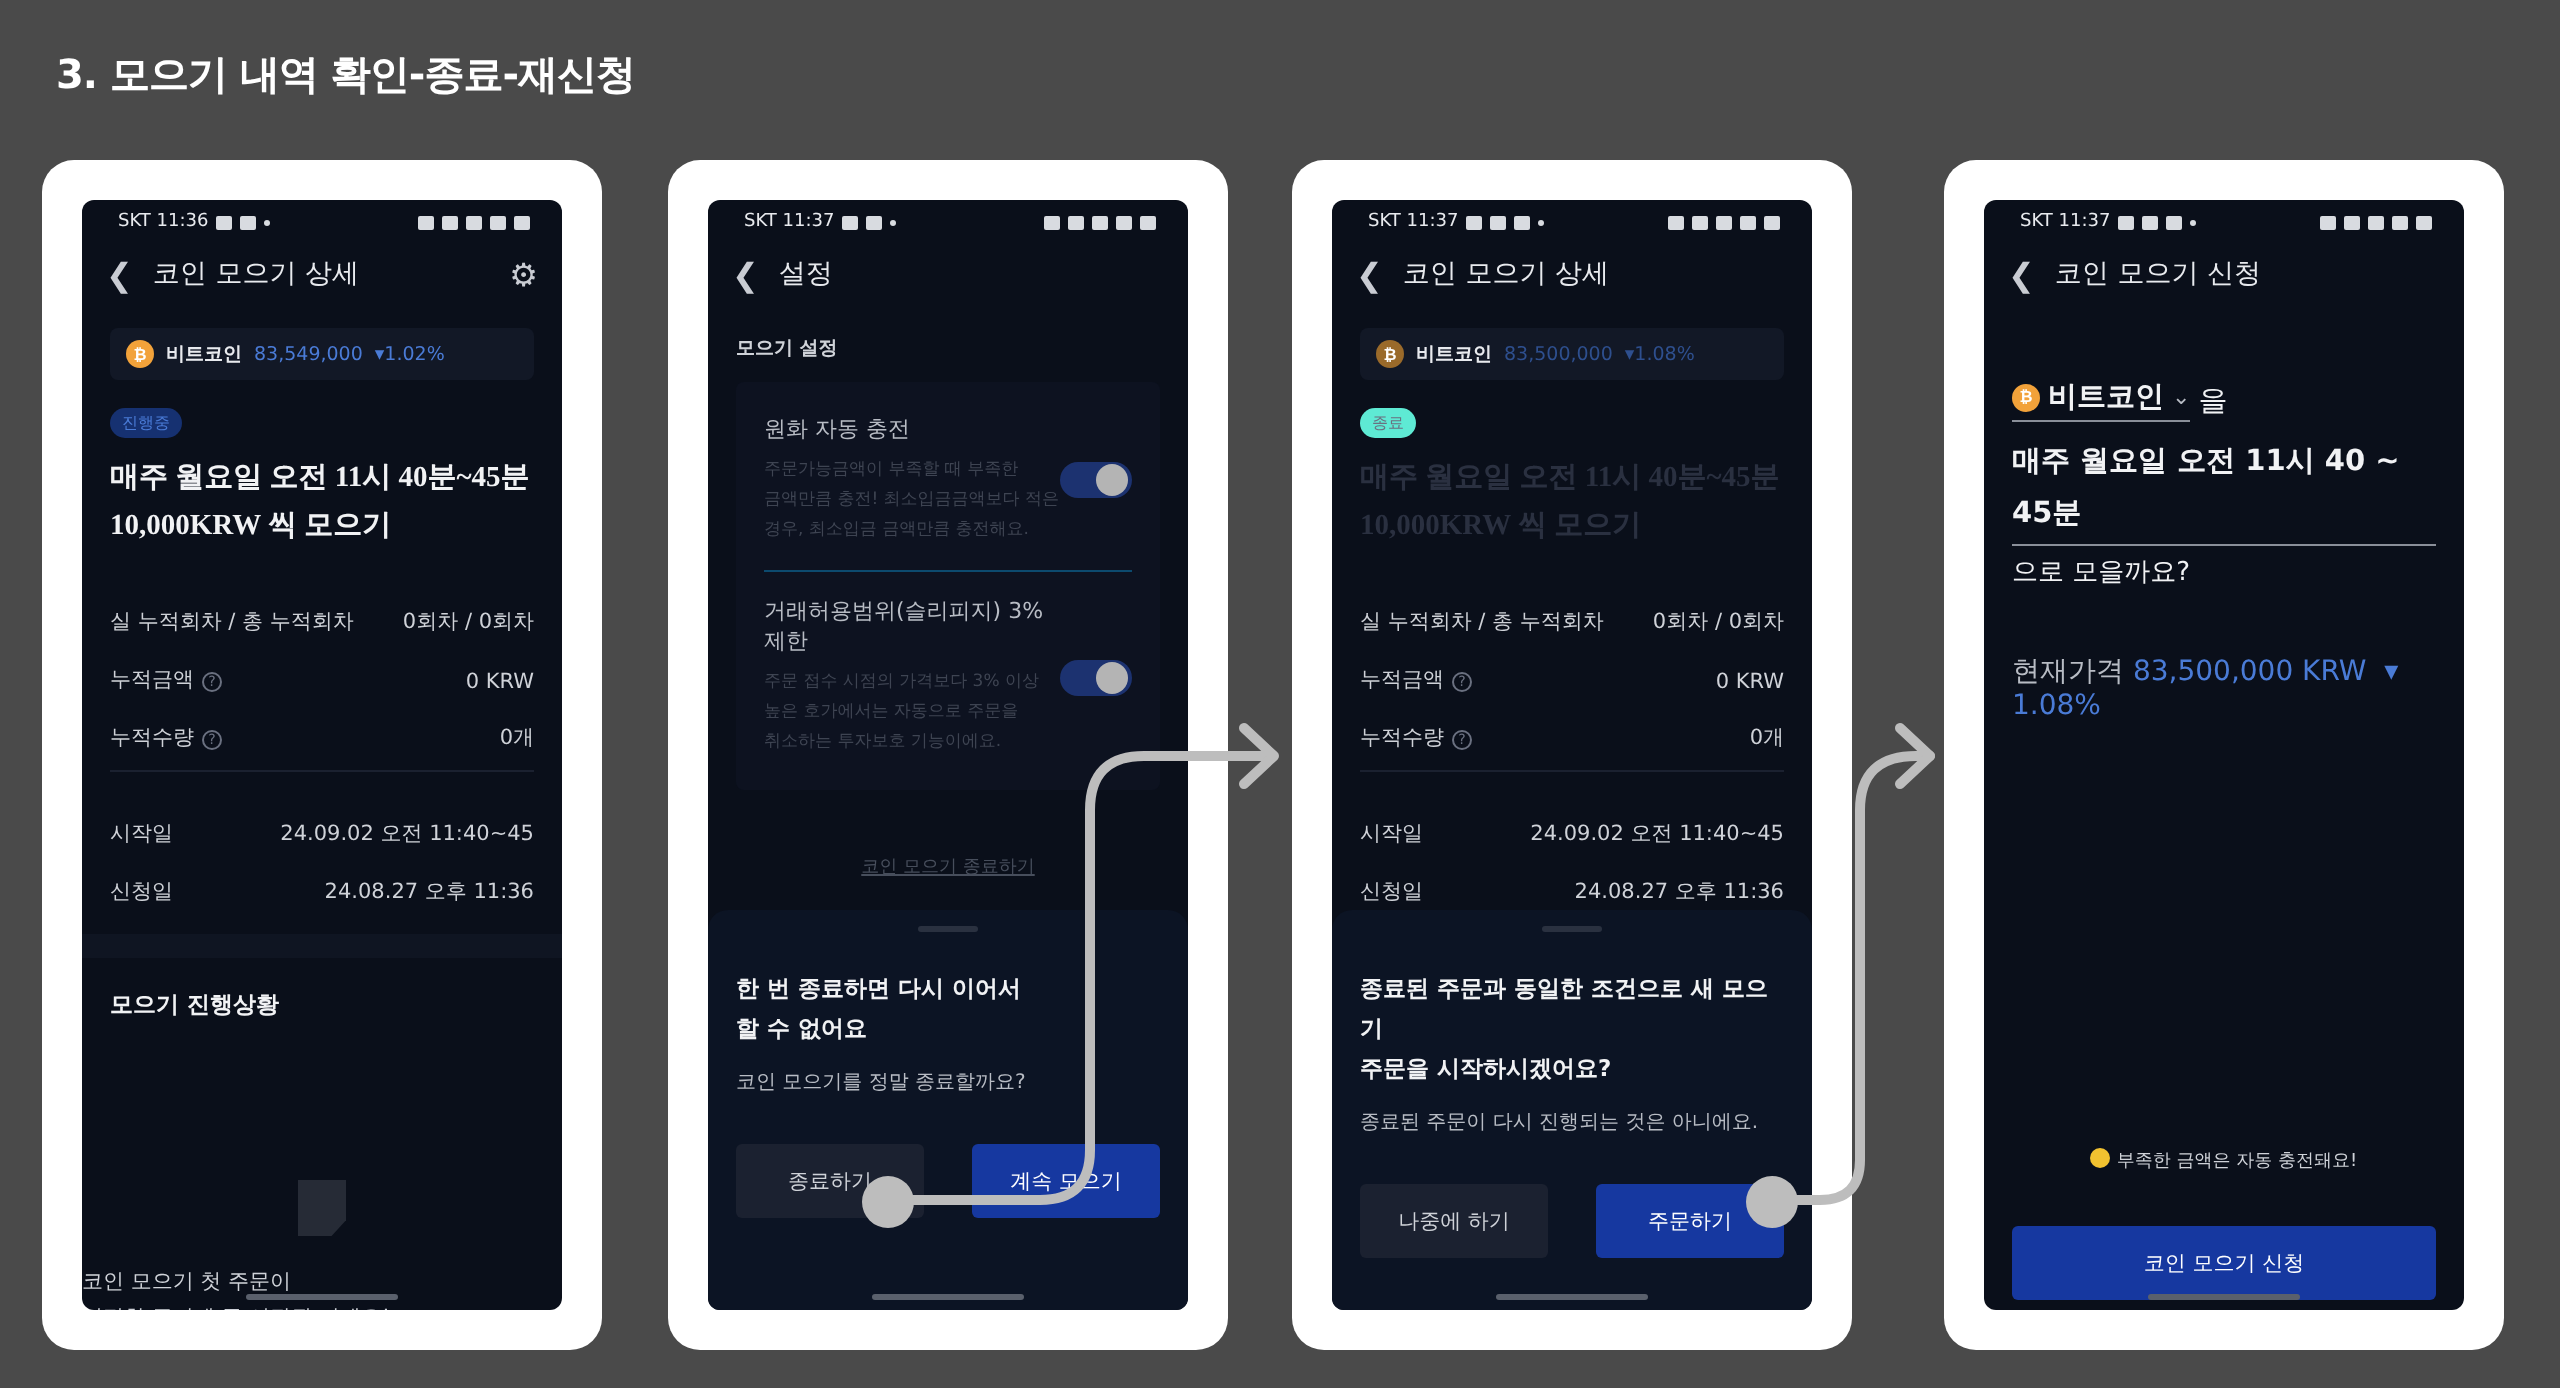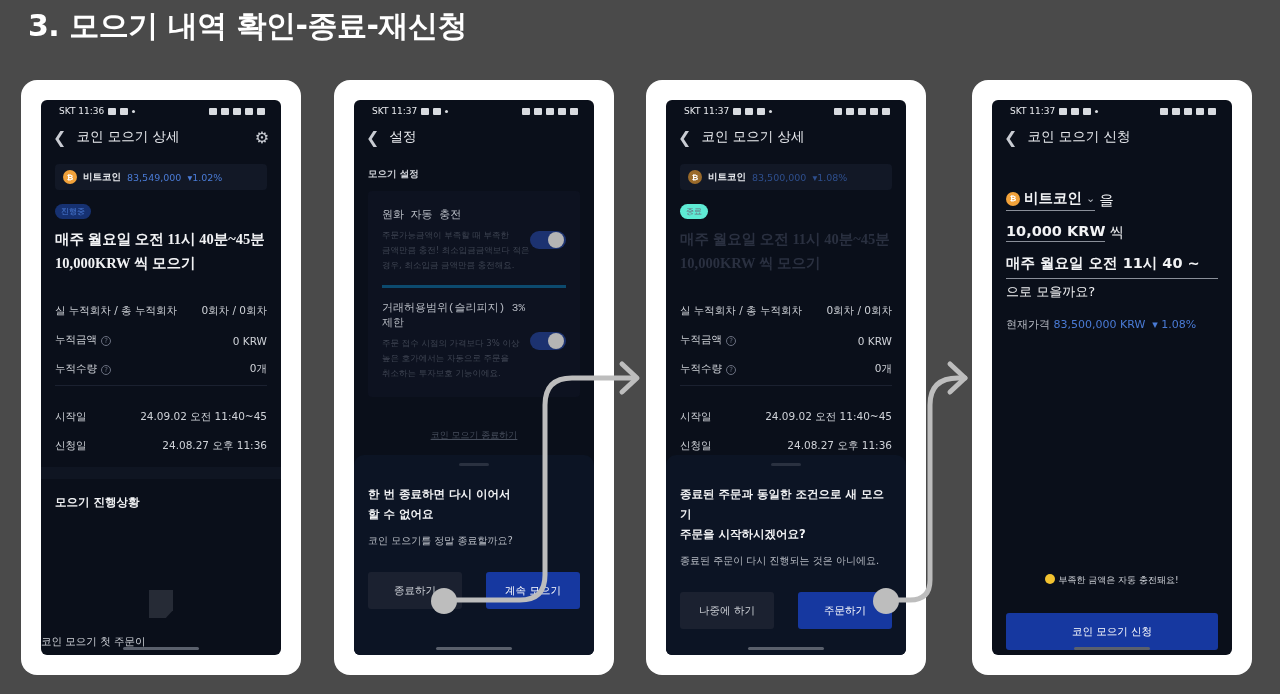--- a/index.html
+++ b/index.html
@@ -1,18 +1,18 @@
 <!DOCTYPE html>
 <html><head>
 <meta charset="utf-8">
 <style>
   * { box-sizing: border-box; margin: 0; padding: 0; }
   html, body { width: 1280px; height: 694px; overflow: hidden; }
   body { background: #4a4a4a; font-family: "DejaVu Sans", "Liberation Sans", sans-serif; position: relative; color: #e8eaee; }
-  .page-title { position: absolute; left: 28px; top: 6px; font-size: 30px; font-weight: bold; color: #ffffff; letter-spacing: -0.5px; }
+  .page-title { position: absolute; left: 28px; top: 24px; font-size: 20px; font-weight: bold; color: #ffffff; letter-spacing: -0.5px; }
   .phone { position: absolute; top: 80px; width: 280px; height: 595px; background: #ffffff; border-radius: 16px; padding: 20px; }
   .screen { position: relative; width: 100%; height: 100%; background: #0a0f1a; border-radius: 6px; overflow: hidden; }
   .statusbar { height: 22px; display: flex; align-items: center; justify-content: space-between; padding: 0 16px 0 18px; font-size: 9px; color: #e8eaee; }
   .statusbar .left, .statusbar .right { display: flex; align-items: center; gap: 4px; }
   .sb-ico { display: inline-block; width: 8px; height: 7px; background: #d8dbe0; border-radius: 1px; }
   .sb-dot { width: 3px; height: 3px; background: #d8dbe0; border-radius: 50%; }
   .appbar { height: 30px; display: flex; align-items: center; padding: 0 12px; font-size: 13.5px; color: #e8eaee; }
   .appbar .back { font-size: 16px; margin-right: 10px; color: #c9ccd3; cursor: pointer; }
   .appbar .title { flex: 1; }
   .appbar .gear { font-size: 16px; color: #c9ccd3; cursor: pointer; }
@@ -33,23 +33,23 @@
   .section-sep { height: 12px; background: #0f1522; margin-top: 14px; }
   .progress-title { margin: 16px 14px 0; font-size: 11.5px; font-weight: bold; color: #f1f2f4; }
   .empty { position: absolute; left: 0; right: 0; top: 490px; text-align: left; font-size: 10.5px; line-height: 18px; color: #cfd2d8; }
   .doc-ico { width: 24px; height: 28px; background: #262b36; margin: 0 auto 14px; clip-path: polygon(0 0,100% 0,100% 72%,70% 100%,0 100%); }
   .home-ind { position: absolute; bottom: 5px; left: 50%; transform: translateX(-50%); width: 76px; height: 3px; border-radius: 2px; background: #5a606c; }
 
   
   .set-label { margin: 16px 14px 0; font-size: 9.5px; font-weight: bold; color: #cfd2d8; }
   .set-card { margin: 10px 14px 0; background: #0d1220; border-radius: 4px; padding: 10px 14px; }
   .set-item { display: flex; align-items: center; padding: 6px 0; }
-  .set-item + .set-item { border-top: 3px solid #0c4a6e; margin-top: 6px; padding-top: 12px; }
+  .set-item + .set-item { border-top: 1px solid #0c4a6e; margin-top: 6px; padding-top: 12px; }
   .set-text { flex: 1; }
-  .set-title { font-size: 11px; color: #b8bcc4; margin-bottom: 6px; font-family: Liberation Mono, monospace; }
+  .set-title { font-size: 11px; color: #b8bcc4; margin-bottom: 6px; }
   .set-desc { font-size: 8.5px; color: #3e4452; line-height: 15px; }
   .toggle { width: 36px; height: 18px; border-radius: 9px; background: #1c3270; position: relative; flex-shrink: 0; cursor: pointer; }
   .toggle::after { content: ""; position: absolute; right: 2px; top: 1px; width: 16px; height: 16px; border-radius: 50%; background: #b4b4b4; }
   .end-link { display: block; text-align: center; margin-top: 32px; font-size: 9px; color: #474e5c; text-decoration: underline; cursor: pointer; }
 
   
   .sheet { position: absolute; left: 0; right: 0; bottom: 0; height: 200px; background: #0c1424; border-radius: 10px 10px 0 0; padding: 0 14px; }
   .sheet-handle { width: 30px; height: 3px; background: #2a3140; border-radius: 2px; margin: 8px auto 0; }
   .sheet-title { margin-top: 18px; font-size: 11.5px; font-weight: bold; line-height: 20px; color: #f1f2f4; }
   .sheet-desc { margin-top: 10px; font-size: 10px; color: #b8bcc4; }
@@ -58,21 +58,21 @@
   .btn.secondary { background: #1b2130; color: #cfd2d8; }
   .btn.primary { background: #1638a0; color: #fff; }
 
   
   .apply { margin: 32px 14px 0; }
   .apply-line { font-size: 14.5px; font-weight: bold; color: #f1f2f4; display: flex; align-items: center; gap: 4px; height: 32px; }
   .uline { border-bottom: 1px solid #8a8f99; padding-bottom: 2px; }
   .apply-line .plain { font-weight: normal; }
   .apply-sched { font-size: 14.5px; font-weight: bold; color: #f1f2f4; line-height: 26px; border-bottom: 1px solid #8a8f99; padding-bottom: 2px; margin-top: 2px; }
   .apply-q { font-size: 13px; color: #f1f2f4; margin-top: 4px; }
-  .cur-price { margin-top: 16px; font-size: 11px; color: #b8bcc4; }
+  .cur-price { margin-top: 32px; font-size: 14px; color: #b8bcc4; }
   .cur-price .v { color: #4a7bd6; }
   .notice { position: absolute; left: 0; right: 0; top: 474px; text-align: center; font-size: 9px; color: #cfd2d8; }
   .coin-dot { display: inline-block; width: 10px; height: 10px; background: #f2c230; border-radius: 50%; vertical-align: -1px; margin-right: 3px; }
   .apply-btn { position: absolute; left: 14px; right: 14px; top: 513px; height: 37px; background: #1638a0; color: #fff; border: none; border-radius: 3px; font-size: 10.5px; font-family: inherit; cursor: pointer; }
 
   .connector { position: absolute; left: 0; top: 0; pointer-events: none; }
 </style>
 </head>
 <body>
 
@@ -304,26 +304,23 @@
     </div>
     <div class="apply">
       <div class="apply-line">
         <span class="uline" style="display:inline-flex;align-items:center;gap:4px;">
           <span class="btc">₿</span>
           <span>비트코인</span>
           <span class="plain" style="font-size:11px;color:#b8bcc4;">⌄</span>
         </span>
         <span class="plain">을</span>
       </div>
-      <div class="apply-line">
-        <span class="uline">10,000 KRW</span>
-        <span class="plain">씩</span>
-      </div>
       <div class="apply-sched">
         <div>매주 월요일 오전 11시 40 ~</div>
+        <div>45분</div>
       </div>
       <div class="apply-q">으로 모을까요?</div>
       <div class="cur-price">
         <span>현재가격</span>
         <span class="v">83,500,000 KRW</span>
         &nbsp;<span class="v">▾ 1.08%</span>
       </div>
     </div>
     <div class="notice">
       <span class="coin-dot"></span><span>부족한 금액은 자동 충전돼요!</span>

